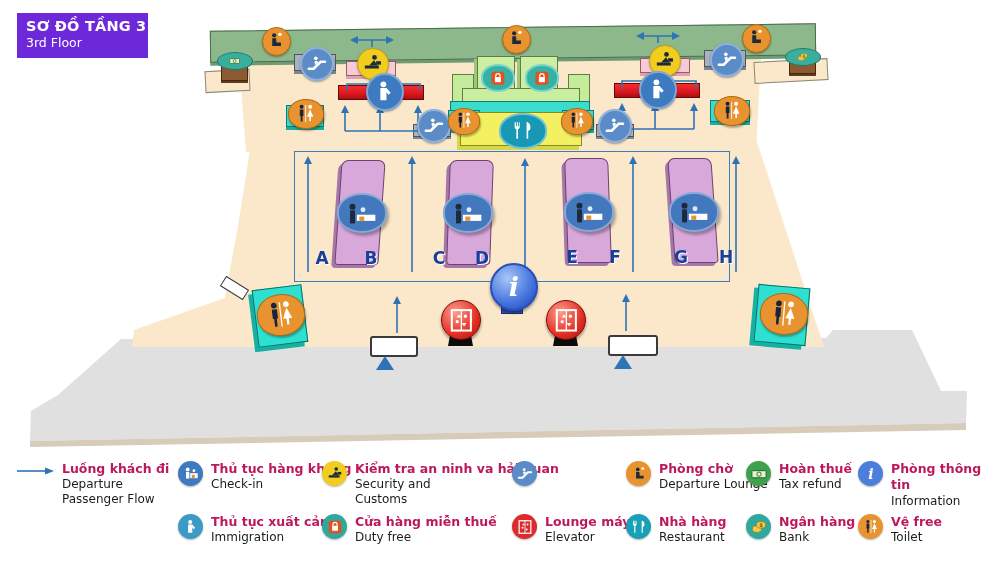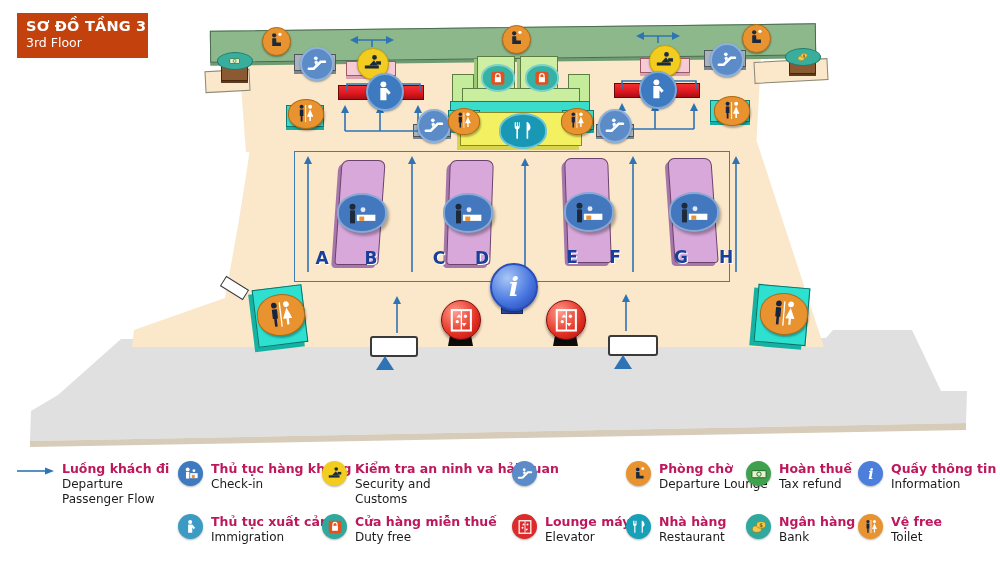--- a/index.html
+++ b/index.html
@@ -50,21 +50,21 @@
   .mk-wc{background:#E8932F;border:1px solid #b06a14;border-radius:50%/46%;box-shadow:1px 2px 2px rgba(0,0,0,.3);}
   .mk-df{background:#35B2A6;border:2px solid #7ed2c9;border-radius:50%/46%;}
   .mk-rest{background:#1898B4;border:2px solid #6cc4d6;border-radius:50%/46%;}
   .mk-checkin{background:#4377BE;border:2px solid #86a9d6;border-radius:50%/46%;box-shadow:2px 3px 3px rgba(0,0,0,.3);}
   .mk-info{background:radial-gradient(circle at 35% 30%,#a8c6f5,#4a79e0 55%,#1d3fae);border:2px solid #2a4db8;box-shadow:0 2px 3px rgba(0,0,0,.4);}
   .mk-elev{background:radial-gradient(circle at 35% 30%,#ff9a8a,#e23022 60%,#a80e0e);border:1px solid #7c0a0a;box-shadow:0 2px 3px rgba(0,0,0,.4);}
   .mk-tax,.mk-bank{background:#3AAE9C;border:1px solid #1f7a6c;}
   
   .ltr{position:absolute;width:22px;text-align:center;font-weight:bold;font-size:17px;color:#1A3F9A;text-shadow:1px 1px 0 #fff;}
   
-  .titleBox{position:absolute;left:17px;top:13px;width:131px;height:45px;background:#c2410c;color:#fff;
+  .titleBox{position:absolute;left:17px;top:13px;width:131px;height:45px;background:#6d28d9;color:#fff;
             padding:5px 9px;box-sizing:border-box;}
   .titleBox .vi{font-size:14.5px;font-weight:bold;letter-spacing:.2px;white-space:nowrap;}
   .titleBox .en{font-size:12.5px;margin-top:1px;}
   
   .lg-item{position:absolute;display:flex;gap:8px;align-items:flex-start;}
   .lg-icon{width:25px;height:25px;border-radius:50%;display:flex;align-items:center;justify-content:center;
            flex:none;box-shadow:0 1px 2px rgba(0,0,0,.3);}
   .lg-icon svg{width:80%;height:80%;display:block;}
   .lg-flow{width:38px;height:12px;background:none;box-shadow:none;border-radius:0;margin-top:4px;}
   .lg-flow svg{width:100%;height:100%;}
@@ -483,21 +483,21 @@
           <div class="lg-en">Tax refund</div>
         </div>
       </div>
       <div class="lg-item" style="left: 858px; top: 461px;">
         <span class="lg-icon" style="background: rgb(76, 126, 220);">
           <svg viewBox="0 0 24 24">
             <text x="12" y="18" font-family="DejaVu Serif, serif" font-size="17" font-style="italic" font-weight="bold" fill="#fff" text-anchor="middle">i</text>
           </svg>
         </span>
         <div>
-          <div class="lg-vi">Quầy thông tin</div>
+          <div class="lg-vi">Phòng thông tin</div>
           <div class="lg-en">Information</div>
         </div>
       </div>
       <div class="lg-item" style="left: 178px; top: 514px;">
         <span class="lg-icon" style="background: rgb(59, 155, 196);">
           <svg viewBox="0 0 24 24">
             <circle cx="11" cy="6" r="2.4" fill="#fff"></circle>
             <path d="M8.5 9h5l3.5 4-1.8 1.6-1.7-2V19h-5z" fill="#fff"></path>
           </svg>
         </span>

